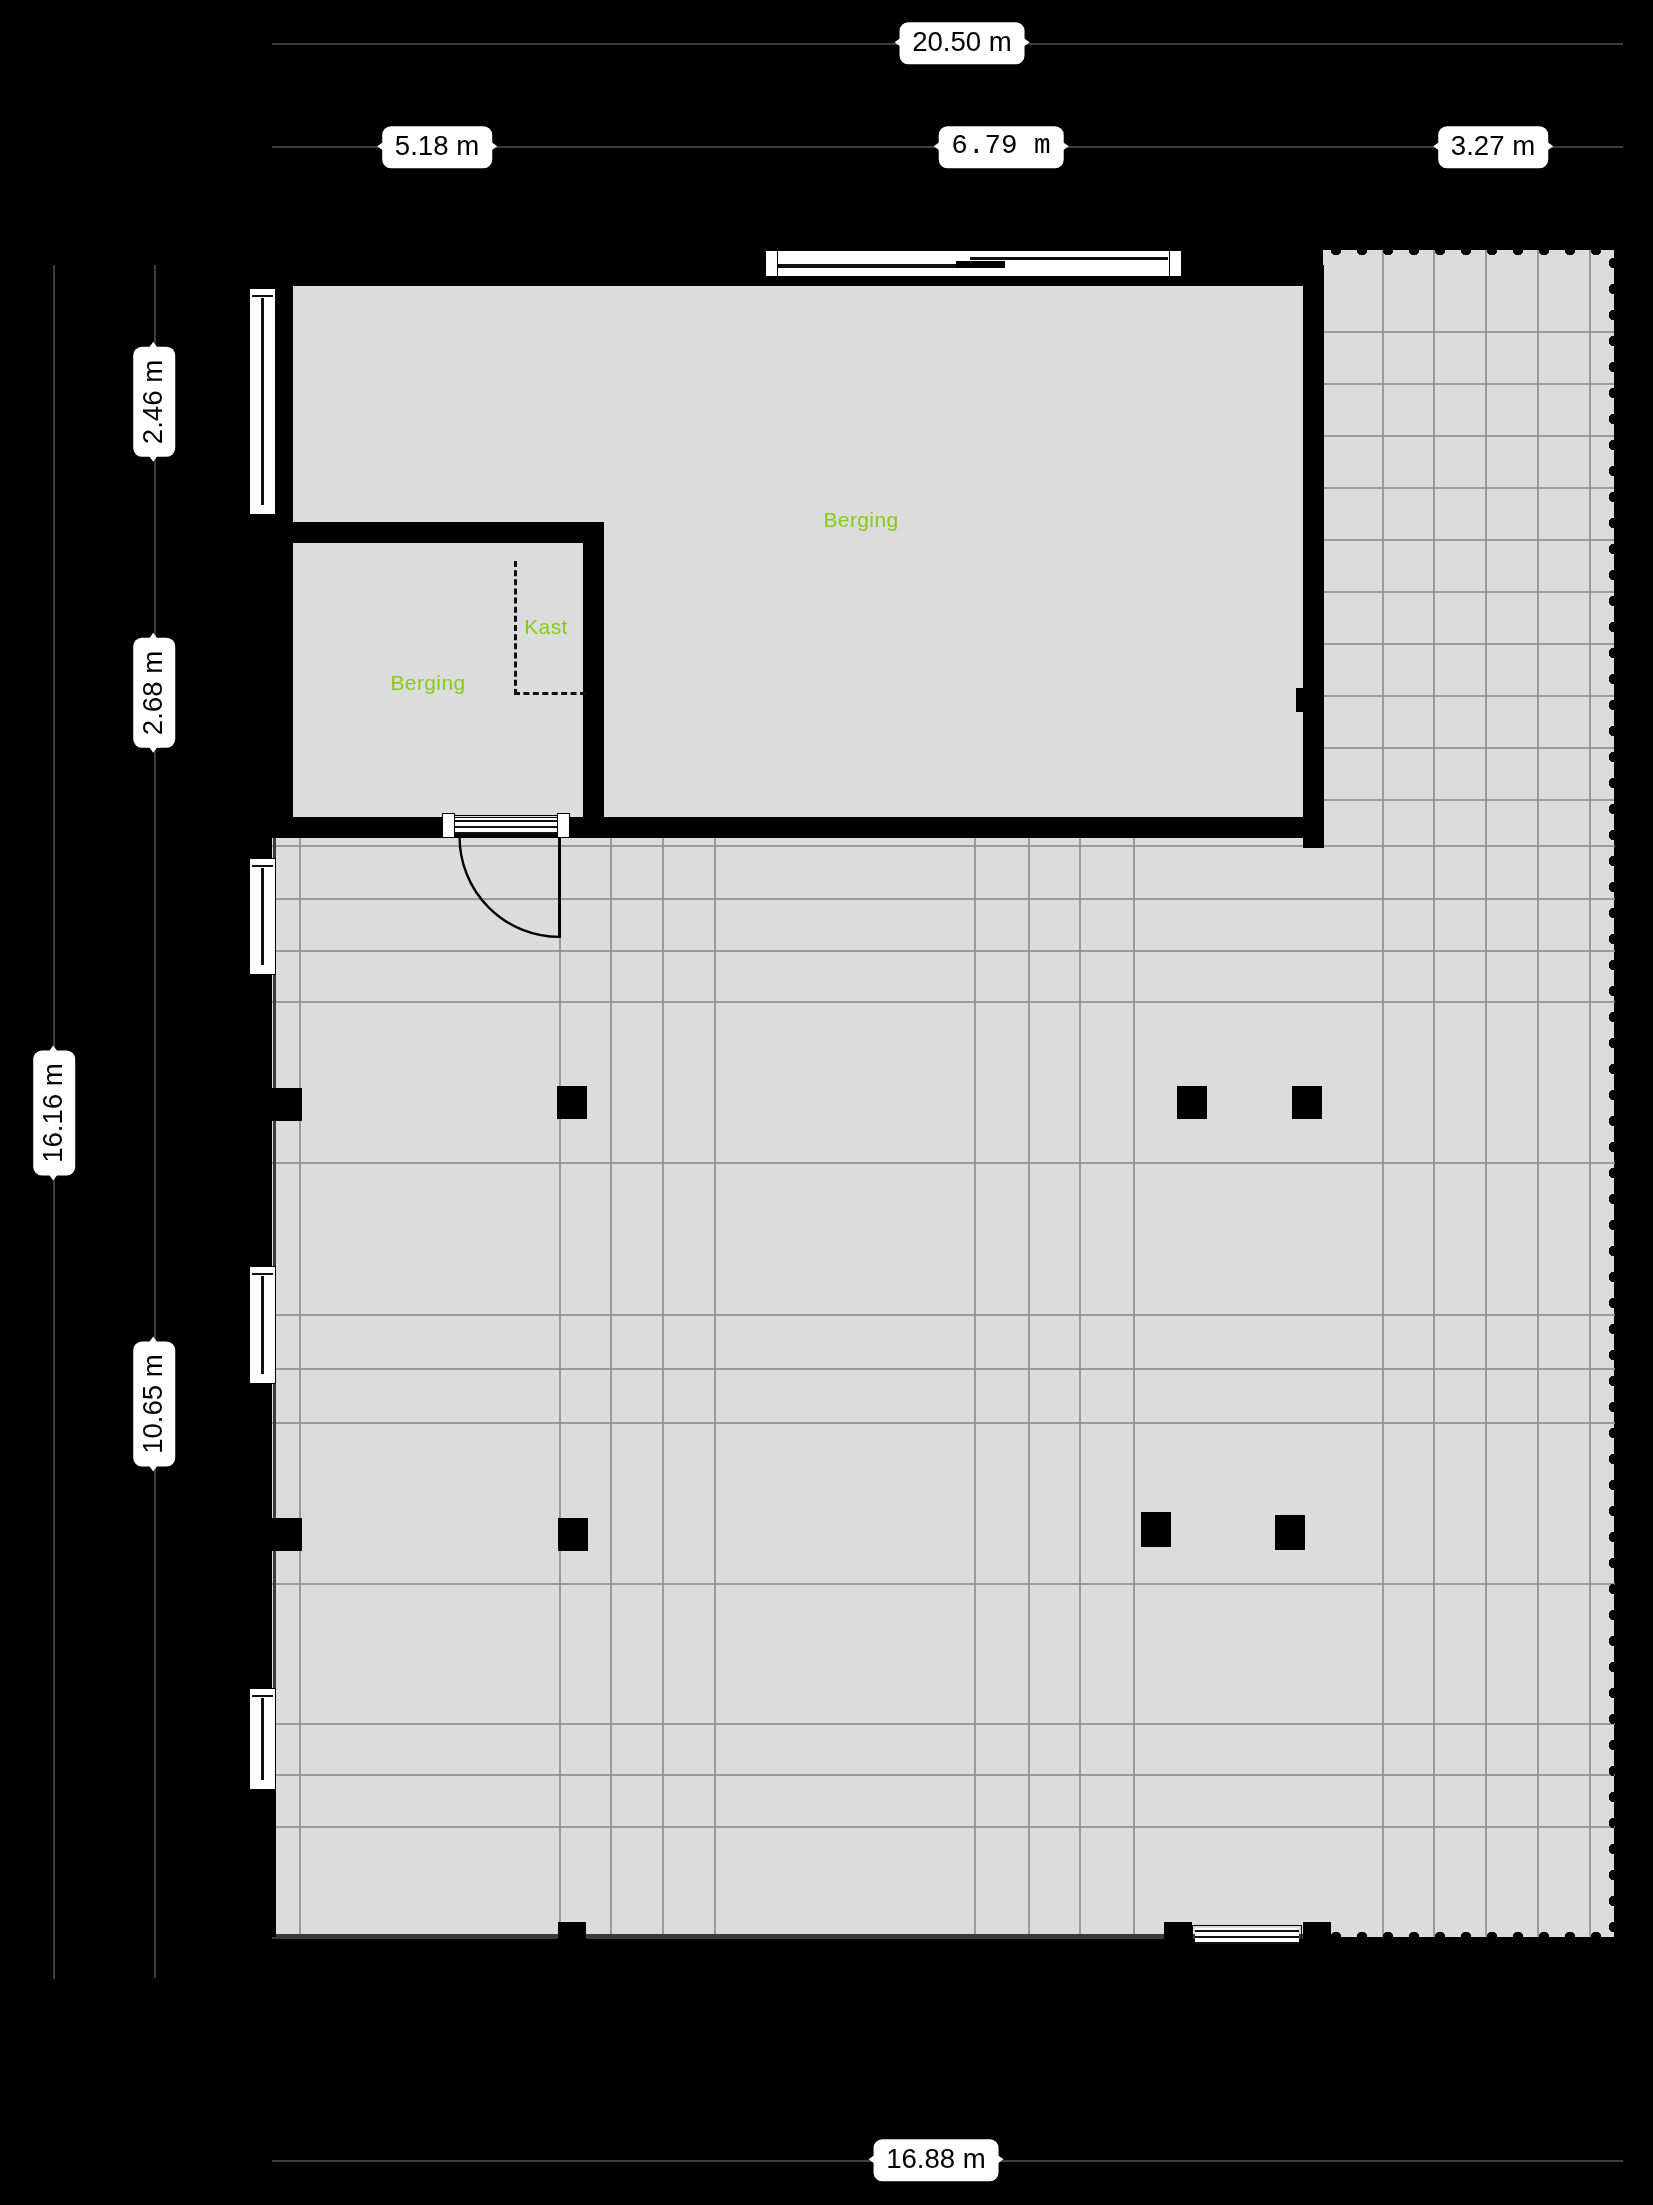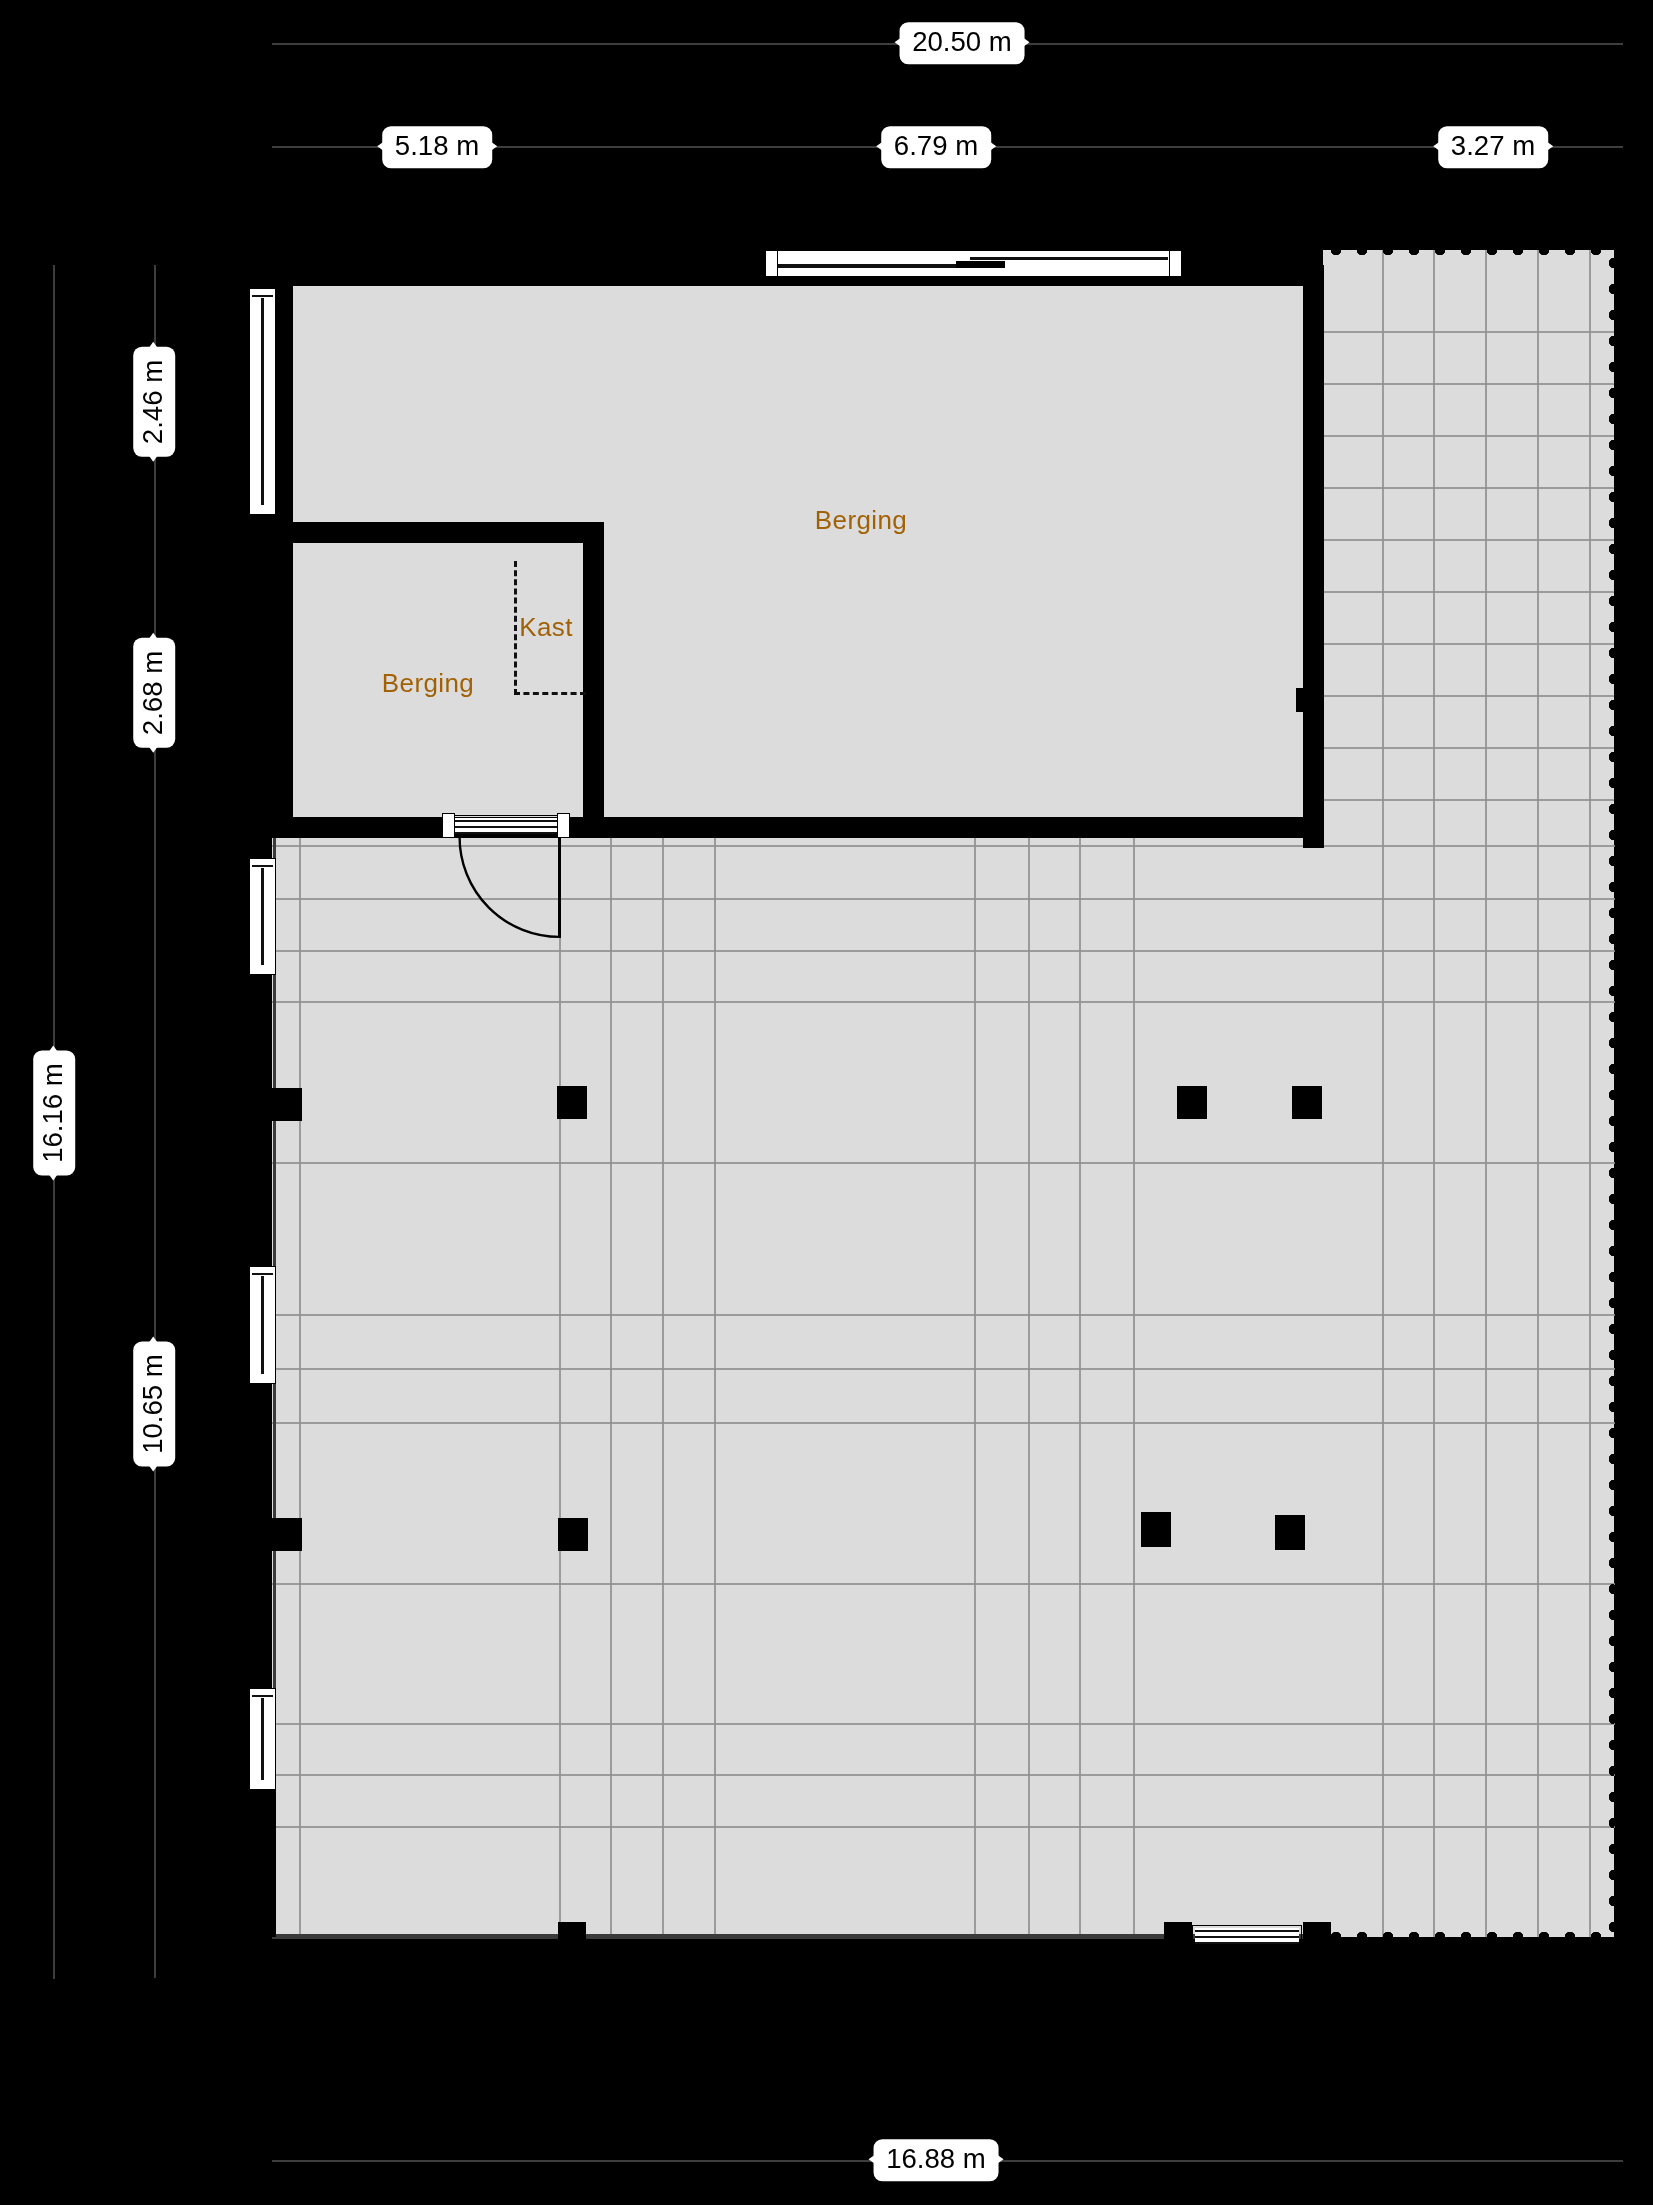--- a/index.html
+++ b/index.html
@@ -13,21 +13,21 @@
   .pillar{position:absolute;background:#000;}
   .dim-line{position:absolute;background:#3d3d3d;}
   .dim-label{position:absolute;background:#fff;color:#000;font-size:27.6px;line-height:1.05;
              padding:6.3px 12.6px;border-radius:8.7px;white-space:nowrap;
              transform:translate(-50%,-50%);z-index:30;}
   .dim-label.vert{transform:translate(-50%,-50%) rotate(-90deg);}
   .dim-label::before{content:"";position:absolute;left:-10.2px;top:50%;margin-top:-5.5px;
              border:5.5px solid transparent;border-right:7px solid #fff;}
   .dim-label::after{content:"";position:absolute;right:-10.2px;top:50%;margin-top:-5.5px;
              border:5.5px solid transparent;border-left:7px solid #fff;}
-  .room-label{position:absolute;color:#a16207;font-size:26px;letter-spacing:0.4px;
+  .room-label{position:absolute;color:#84cc16;font-size:21px;letter-spacing:0.4px;
              transform:translate(-50%,-50%);z-index:25;white-space:nowrap;}
   .window{position:absolute;background:#fff;border:1.6px solid #000;box-sizing:border-box;z-index:12;}
   .window::before{content:"";position:absolute;top:8.7px;bottom:8.7px;left:50%;width:3.2px;
              margin-left:-1.6px;background:#111;}
   .window::after{content:"";position:absolute;left:1.6px;right:1.6px;top:6.3px;height:1.6px;background:#111;
              box-shadow:0 calc(100% ) 0 #111;}
   .band{position:absolute;background:#fff;border:1.6px solid #000;box-sizing:border-box;z-index:12;}
   .stripes-h{background-image:repeating-linear-gradient(180deg, rgba(0,0,0,0) 0 3.9px, #111 3.9px 6.3px);
              background-clip:content-box;padding:2.4px 1.6px;}
   .post{position:absolute;background:#fff;border:1.6px solid #000;box-sizing:border-box;z-index:13;}
@@ -156,21 +156,21 @@
   <div class="dim-line" style="left:589px;top:146px;width:717px;height:1.6px;"></div>
   <div class="dim-line" style="left:1306px;top:146px;width:317px;height:1.6px;"></div>
   <div class="dim-line" style="left:53px;top:265px;width:1.6px;height:1714px;"></div>
   <div class="dim-line" style="left:154px;top:265px;width:1.6px;height:260px;"></div>
   <div class="dim-line" style="left:154px;top:525px;width:1.6px;height:313px;"></div>
   <div class="dim-line" style="left:154px;top:837px;width:1.6px;height:1141px;"></div>
   <div class="dim-line" style="left:272px;top:2160px;width:1351px;height:1.6px;"></div>
 
   <div class="dim-label" style="left:962px;top:43px;">20.50 m</div>
   <div class="dim-label" style="left:437px;top:147px;">5.18 m</div>
-  <div class="dim-label" style="left:936px;top:147px;">6.79 m</div>
+  <div class="dim-label" style="left:1001px;top:147px;font-family:Liberation Mono, monospace;">6.79 m</div>
   <div class="dim-label" style="left:1493px;top:147px;">3.27 m</div>
   <div class="dim-label vert" style="left:154px;top:402px;">2.46 m</div>
   <div class="dim-label vert" style="left:154px;top:693px;">2.68 m</div>
   <div class="dim-label vert" style="left:54px;top:1113px;">16.16 m</div>
   <div class="dim-label vert" style="left:154px;top:1404px;">10.65 m</div>
   <div class="dim-label" style="left:936px;top:2160px;">16.88 m</div>
 
 </div>
 
 

